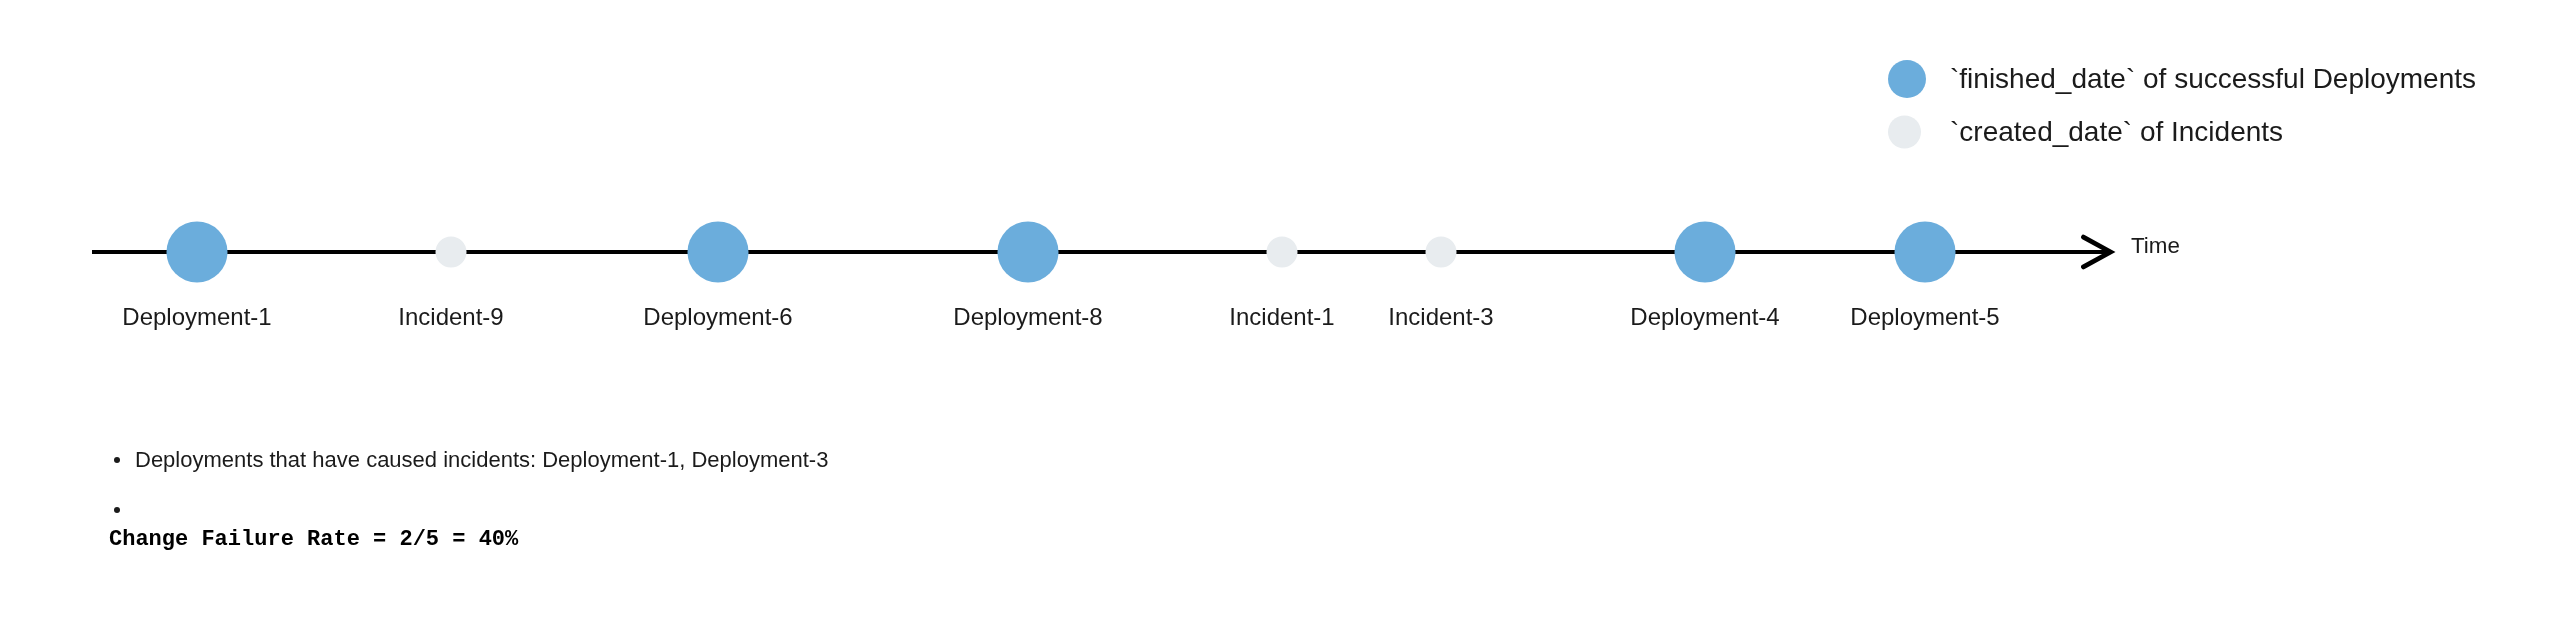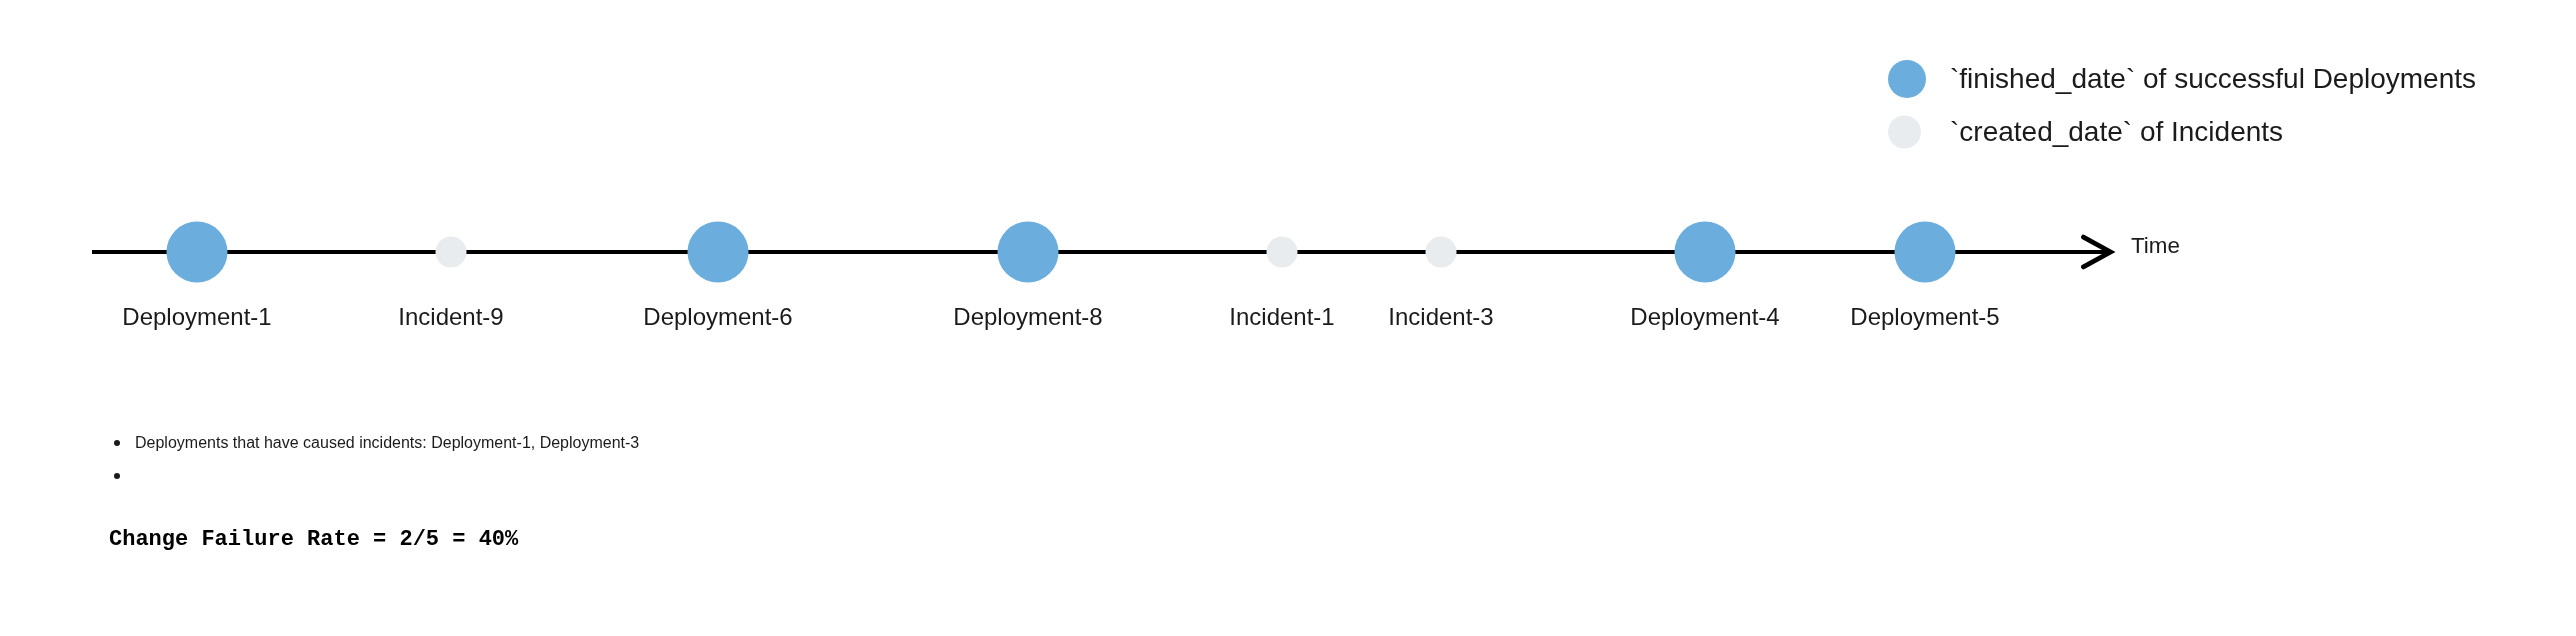--- a/index.html
+++ b/index.html
@@ -127,24 +127,25 @@
   
   .notes {
     position: absolute;
     left: 109px;
     top: 426px;
     width: 1764px;
   }
   .note-item {
     position: relative;
     padding-left: 26px;
-    font-size: 16px;
+    font-size: 22px;
     line-height: 33px;
     color: #1b1b1b;
     white-space: nowrap;
+    margin-top: 17px;
   }
   .note-bullet {
     position: absolute;
     left: 5.4px;
     top: 14.3px;
     width: 6.1px;
     height: 6.1px;
     border-radius: 50%;
     background: #1b1b1b;
   }

